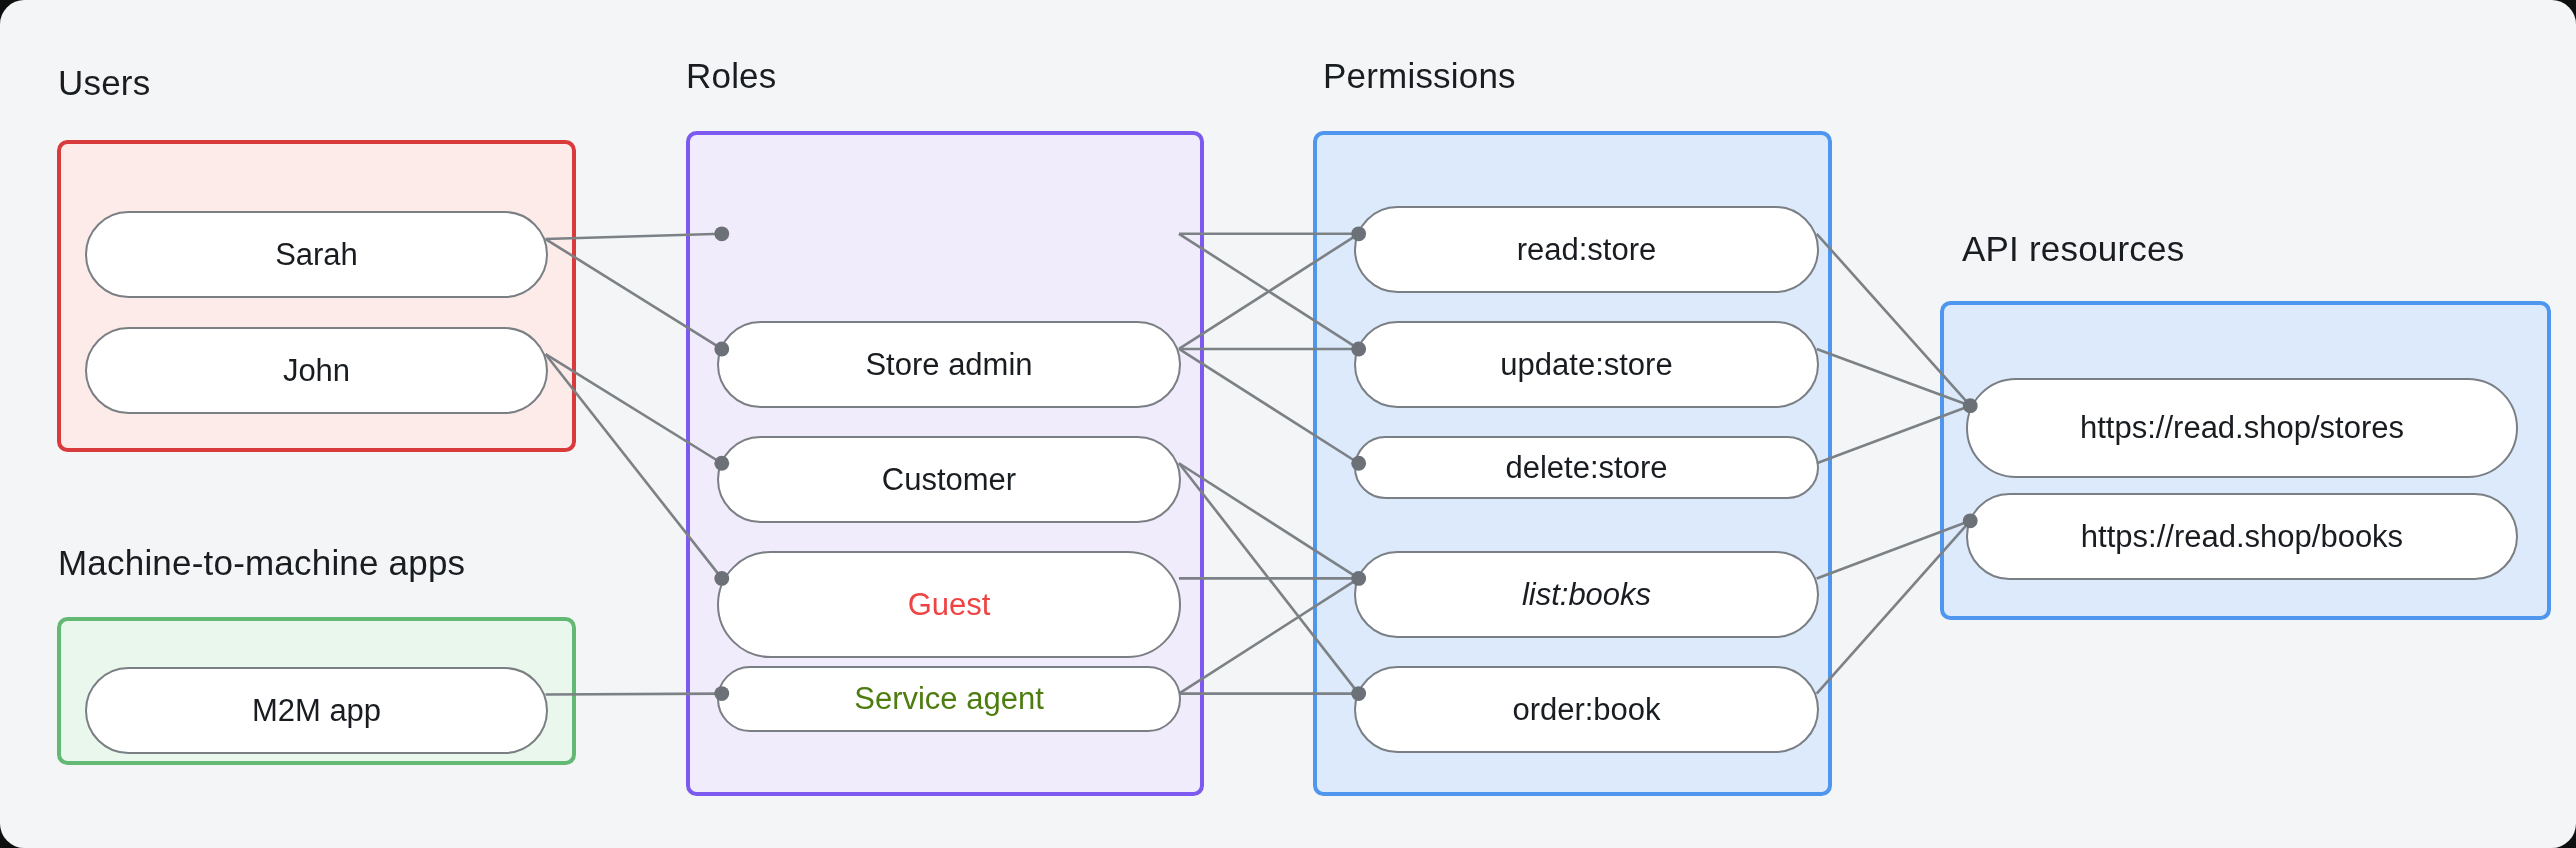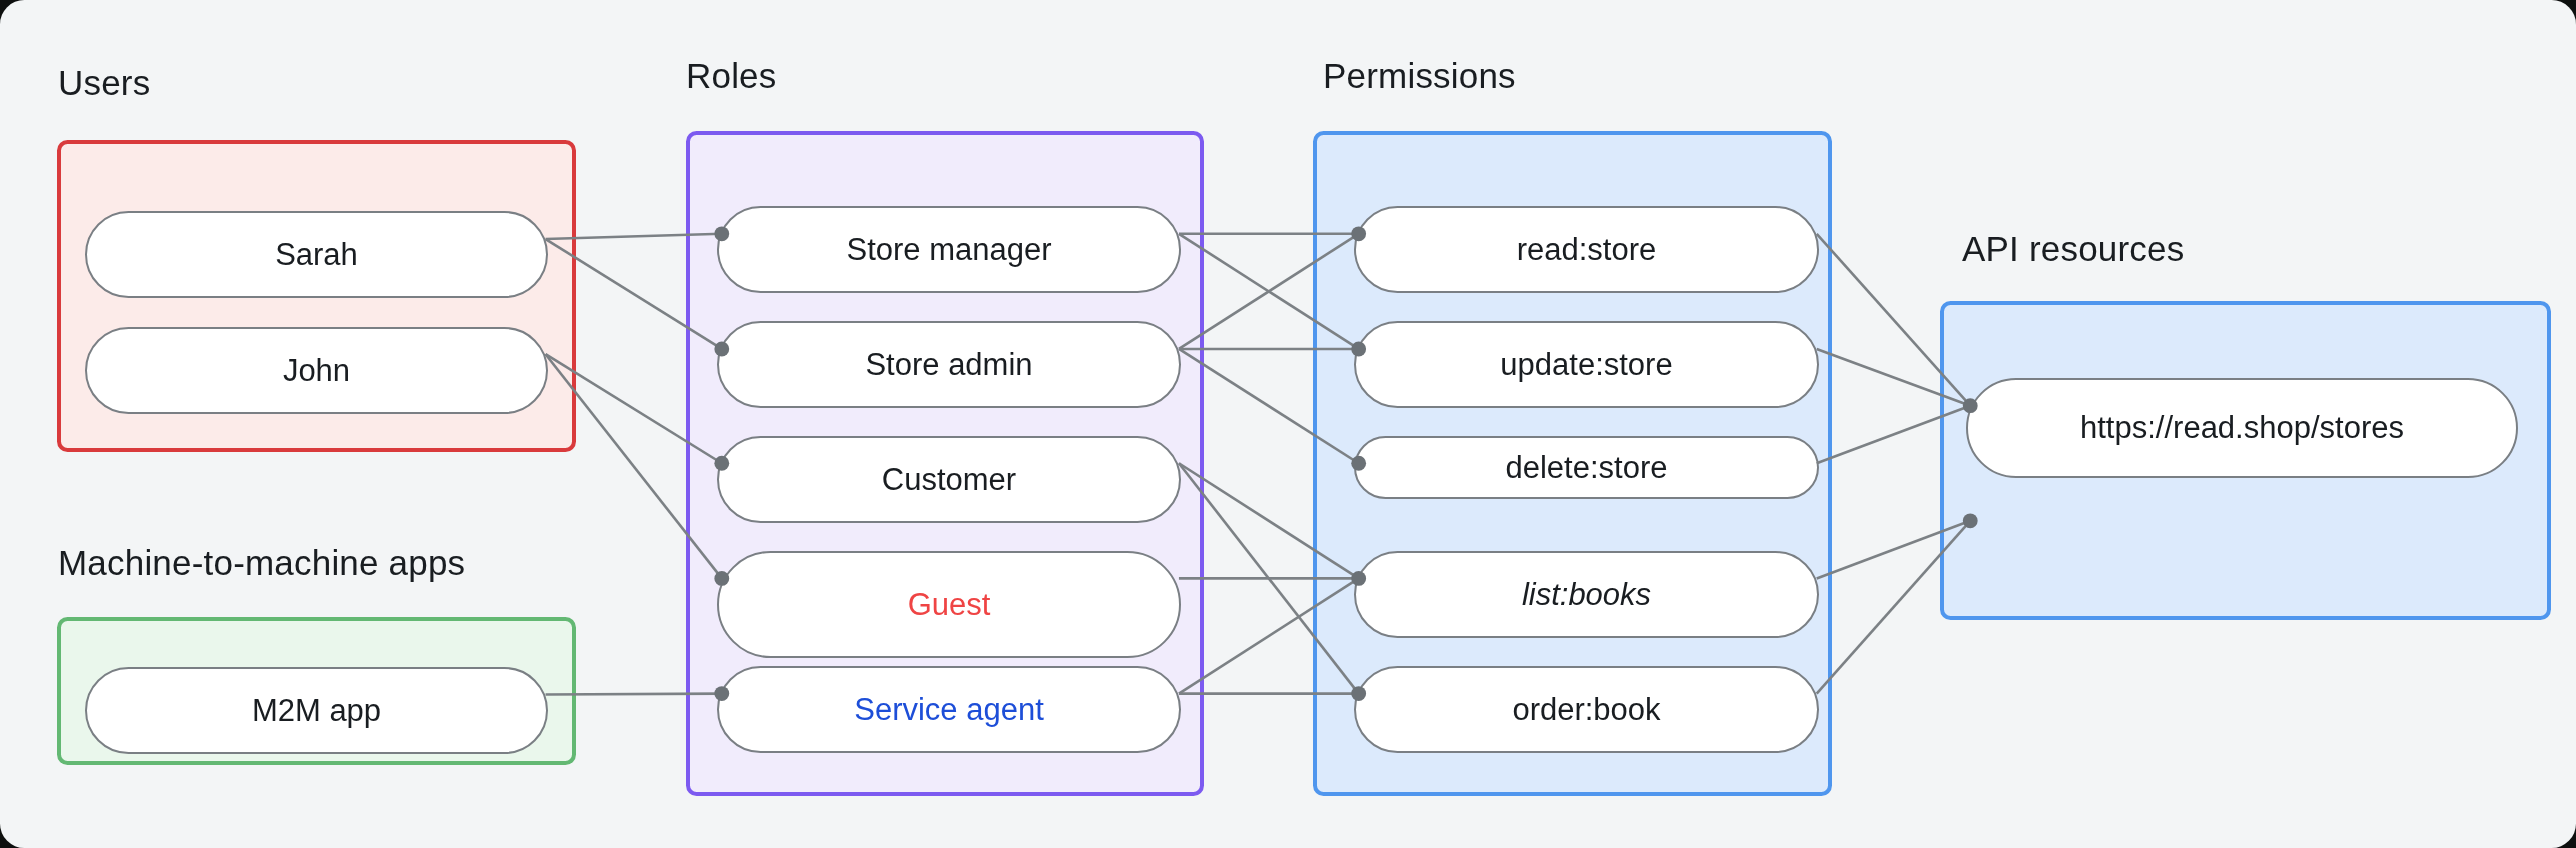--- a/index.html
+++ b/index.html
@@ -45,33 +45,33 @@
   <div class="gbox" style="left: 57px; top: 140px; width: 519px; height: 312px; border-color: rgb(217, 58, 60); background: rgb(252, 235, 233);"></div>
   <div class="gbox" style="left: 57px; top: 617px; width: 519px; height: 148px; border-color: rgb(99, 184, 115); background: rgb(234, 247, 236);"></div>
   <div class="gbox" style="left: 686px; top: 131px; width: 518px; height: 665px; border-color: rgb(124, 90, 240); background: rgb(241, 236, 252);"></div>
   <div class="gbox" style="left: 1313px; top: 131px; width: 519px; height: 665px; border-color: rgb(79, 150, 238); background: rgb(220, 234, 252);"></div>
   <div class="gbox" style="left: 1940px; top: 301px; width: 611px; height: 319px; border-color: rgb(79, 150, 238); background: rgb(220, 234, 252);"></div>
 
   <div class="pill" style="left: 85px; top: 195px; width: 463px; height: 87px; border-color: rgb(122, 127, 132); background: rgb(255, 255, 255); color: rgb(25, 29, 33);">Sarah</div>
   <div class="pill" style="left: 85px; top: 311px; width: 463px; height: 87px; border-color: rgb(122, 127, 132); background: rgb(255, 255, 255); color: rgb(25, 29, 33);">John</div>
   <div class="pill" style="left: 85px; top: 651px; width: 463px; height: 87px; border-color: rgb(122, 127, 132); background: rgb(255, 255, 255); color: rgb(25, 29, 33);">M2M app</div>
 
-  <div class="pill" style="left: 717px; top: 190px; width: 464px; height: 87px; border-color: rgb(122, 127, 132); background: rgb(255, 255, 255); color: rgb(25, 29, 33);">Store manager</div>
   <div class="pill" style="left: 717px; top: 305px; width: 464px; height: 87px; border-color: rgb(122, 127, 132); background: rgb(255, 255, 255); color: rgb(25, 29, 33);">Store admin</div>
   <div class="pill" style="left: 717px; top: 420px; width: 464px; height: 87px; border-color: rgb(122, 127, 132); background: rgb(255, 255, 255); color: rgb(25, 29, 33);">Customer</div>
   <div class="pill" style="left: 717px; top: 535px; width: 464px; height: 107px; border-color: rgb(122, 127, 132); background: rgb(255, 255, 255); color: #ef4444;">Guest</div>
-  <div class="pill" style="left: 717px; top: 650px; width: 464px; height: 87px; border-color: rgb(122, 127, 132); background: rgb(255, 255, 255); color: #1d4ed8;">Service agent</div>
+  <div class="pill" style="left: 717px; top: 650px; width: 464px; height: 66px; border-color: rgb(122, 127, 132); background: rgb(255, 255, 255); color: #4d7c0f;">Service agent</div>
 
   <div class="pill" style="left: 1354px; top: 190px; width: 465px; height: 87px; border-color: rgb(122, 127, 132); background: rgb(255, 255, 255); color: rgb(25, 29, 33);">read:store</div>
   <div class="pill" style="left: 1354px; top: 305px; width: 465px; height: 87px; border-color: rgb(122, 127, 132); background: rgb(255, 255, 255); color: rgb(25, 29, 33);">update:store</div>
   <div class="pill" style="left: 1354px; top: 420px; width: 465px; height: 63px; border-color: rgb(122, 127, 132); background: rgb(255, 255, 255); color: rgb(25, 29, 33);">delete:store</div>
   <div class="pill" style="left: 1354px; top: 535px; width: 465px; height: 87px; border-color: rgb(122, 127, 132); background: rgb(255, 255, 255); color: rgb(25, 29, 33); font-style: italic;">list:books</div>
   <div class="pill" style="left: 1354px; top: 650px; width: 465px; height: 87px; border-color: rgb(122, 127, 132); background: rgb(255, 255, 255); color: rgb(25, 29, 33);">order:book</div>
 
   <div class="pill" style="left: 1966px; top: 362px; width: 552px; height: 100px; border-color: rgb(122, 127, 132); background: rgb(255, 255, 255); color: rgb(25, 29, 33);">https://read.shop/stores</div>
+  <div class="pill" style="left: 1966px; top: 477px; width: 552px; height: 87px; border-color: rgb(122, 127, 132); background: rgb(255, 255, 255); color: rgb(25, 29, 33);">https://read.shop/books</div>
 
   <svg class="edges" width="2576" height="848" viewBox="0 0 2952 972">
       <line x1="625" y1="274" x2="827" y2="268" stroke="#7c8185" stroke-width="3"></line>
       <line x1="625" y1="274" x2="827" y2="400" stroke="#7c8185" stroke-width="3"></line>
       <line x1="625" y1="406" x2="827" y2="531" stroke="#7c8185" stroke-width="3"></line>
       <line x1="625" y1="406" x2="827" y2="663" stroke="#7c8185" stroke-width="3"></line>
       <line x1="625" y1="796" x2="827" y2="795" stroke="#7c8185" stroke-width="3"></line>
       <line x1="1351" y1="268" x2="1557" y2="268" stroke="#7c8185" stroke-width="3"></line>
       <line x1="1351" y1="268" x2="1557" y2="400" stroke="#7c8185" stroke-width="3"></line>
       <line x1="1351" y1="400" x2="1557" y2="268" stroke="#7c8185" stroke-width="3"></line>

